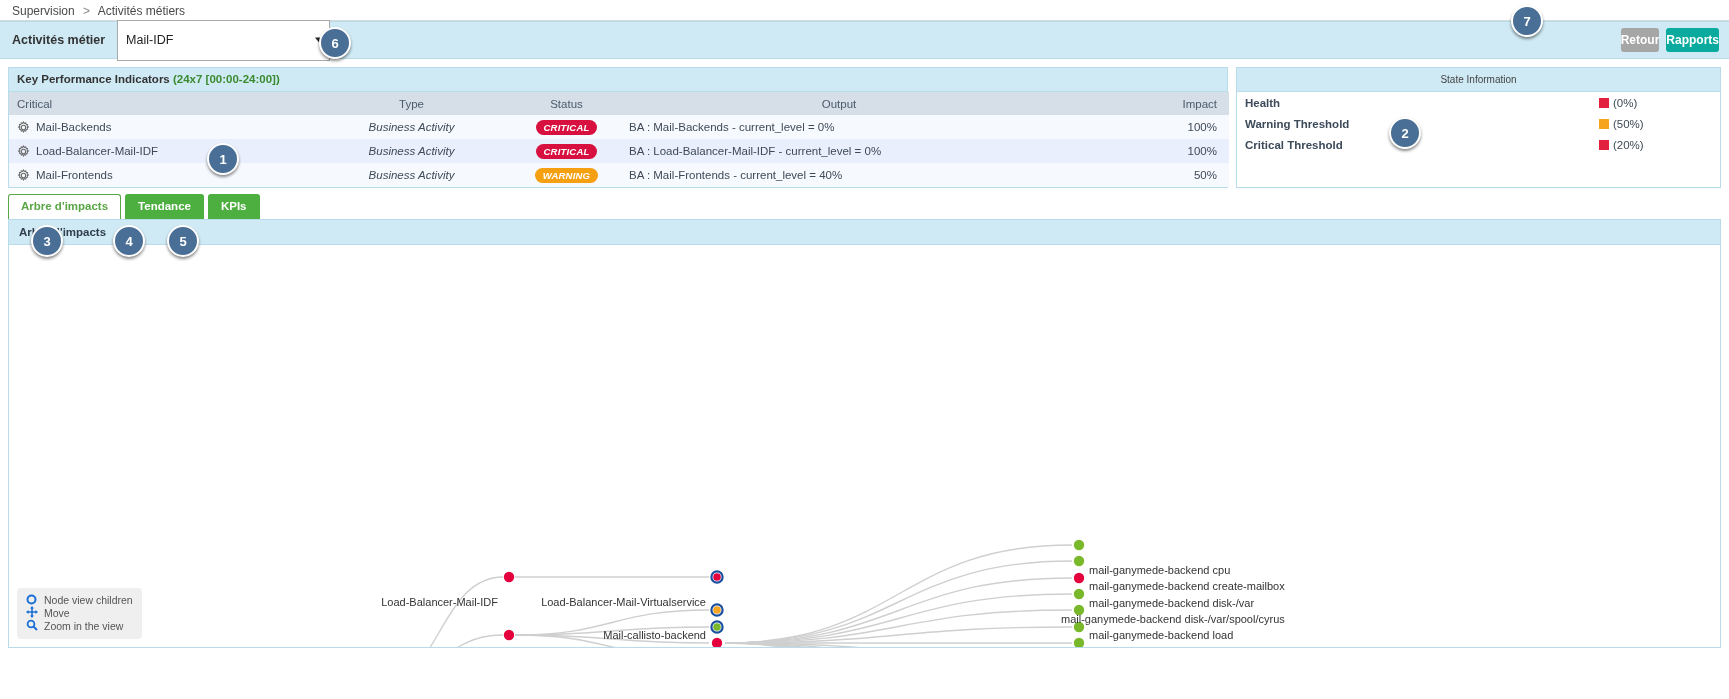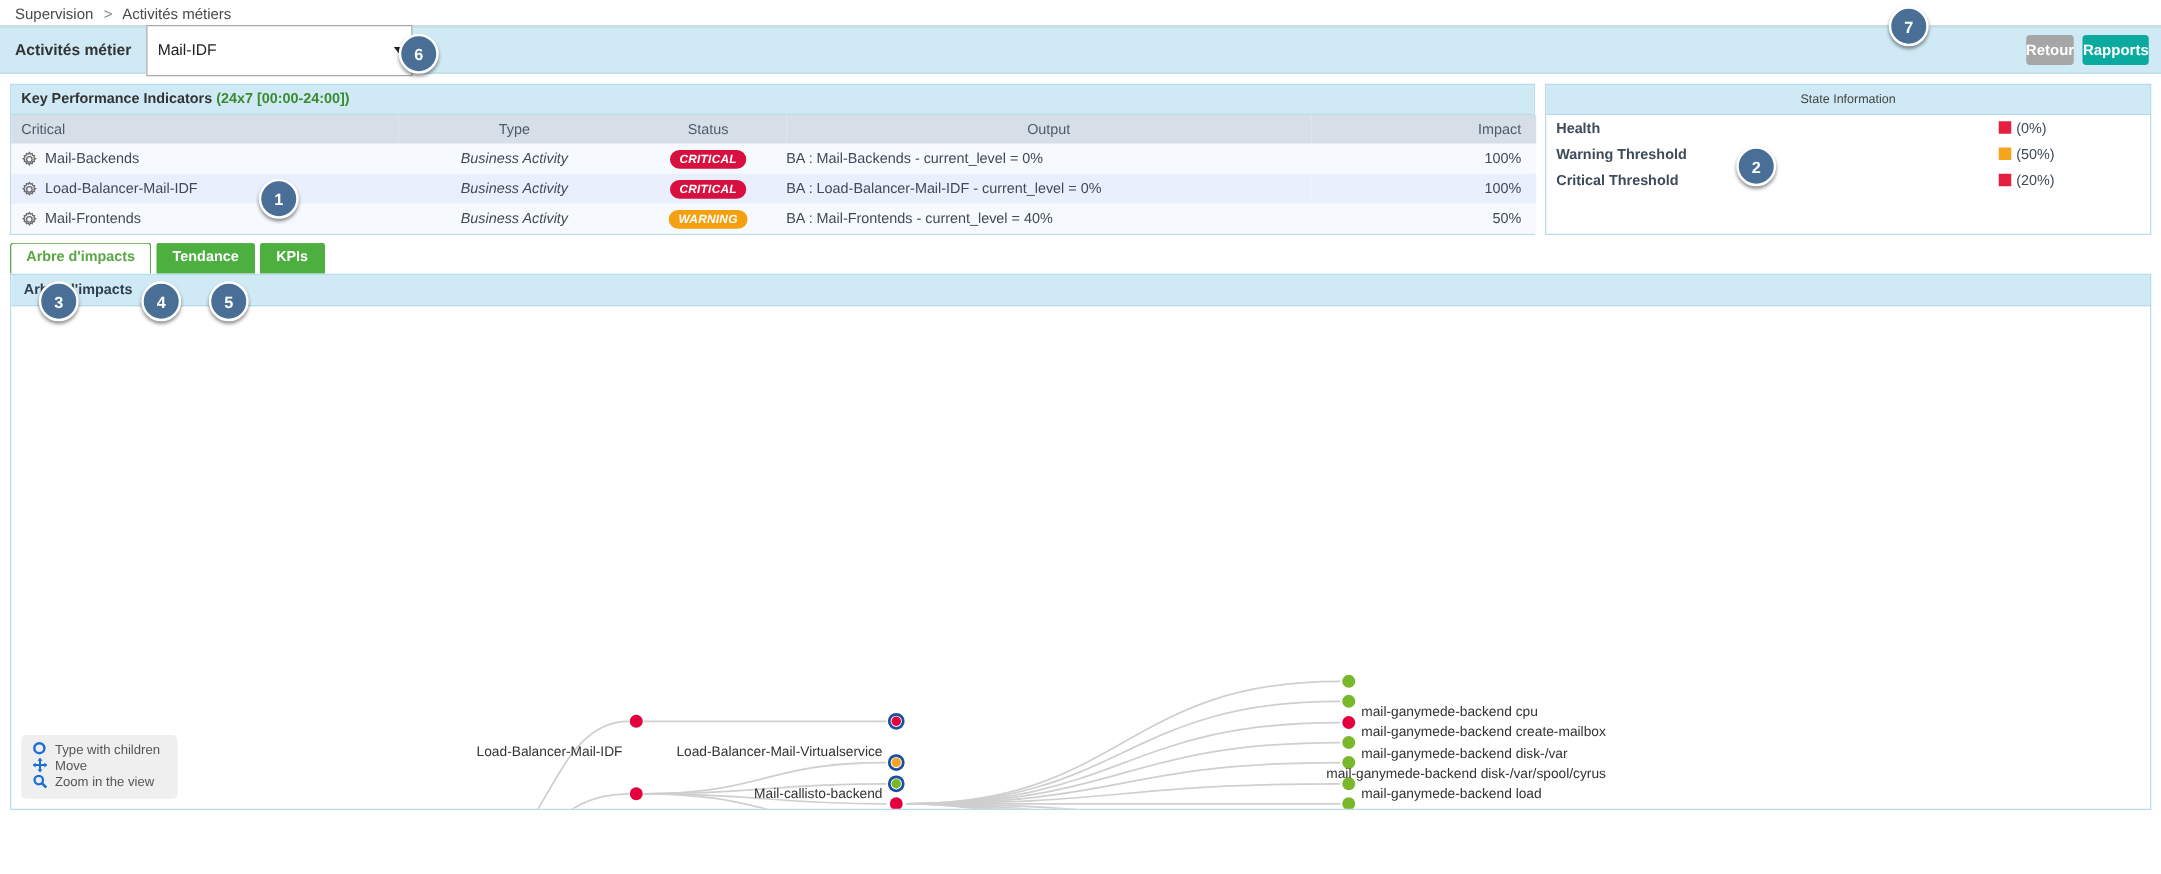--- a/index.html
+++ b/index.html
@@ -462,21 +462,21 @@
         <div class="node-label" style="top: 390px; left: 1080px;">mail-ganymede-backend load</div>
         <div class="node-label" style="top: 407px; left: 1080px;">mail-ganymede-backend log-mailbox-corrupted</div>
       </div>
     <div class="legend">
       <div class="legend-row">
         <span class="gl">
           <svg width="11" height="11" viewBox="0 0 11 11">
               <circle cx="5.5" cy="5.5" r="4" fill="none" stroke="#1b6fd4" stroke-width="2"></circle>
             </svg>
         </span>
-        <span>Type with children</span>
+        <span>Node view children</span>
       </div>
       <div class="legend-row">
         <span class="gl">
           <svg width="12" height="12" viewBox="0 0 12 12">
               <path d="M6 0 L8 2.5 H6.8 V5.2 H9.5 V4 L12 6 L9.5 8 V6.8 H6.8 V9.5 H8 L6 12 L4 9.5 H5.2 V6.8 H2.5 V8 L0 6 L2.5 4 V5.2 H5.2 V2.5 H4 Z" fill="#1b6fd4"></path>
             </svg>
         </span>
         <span>Move</span>
       </div>
       <div class="legend-row">

